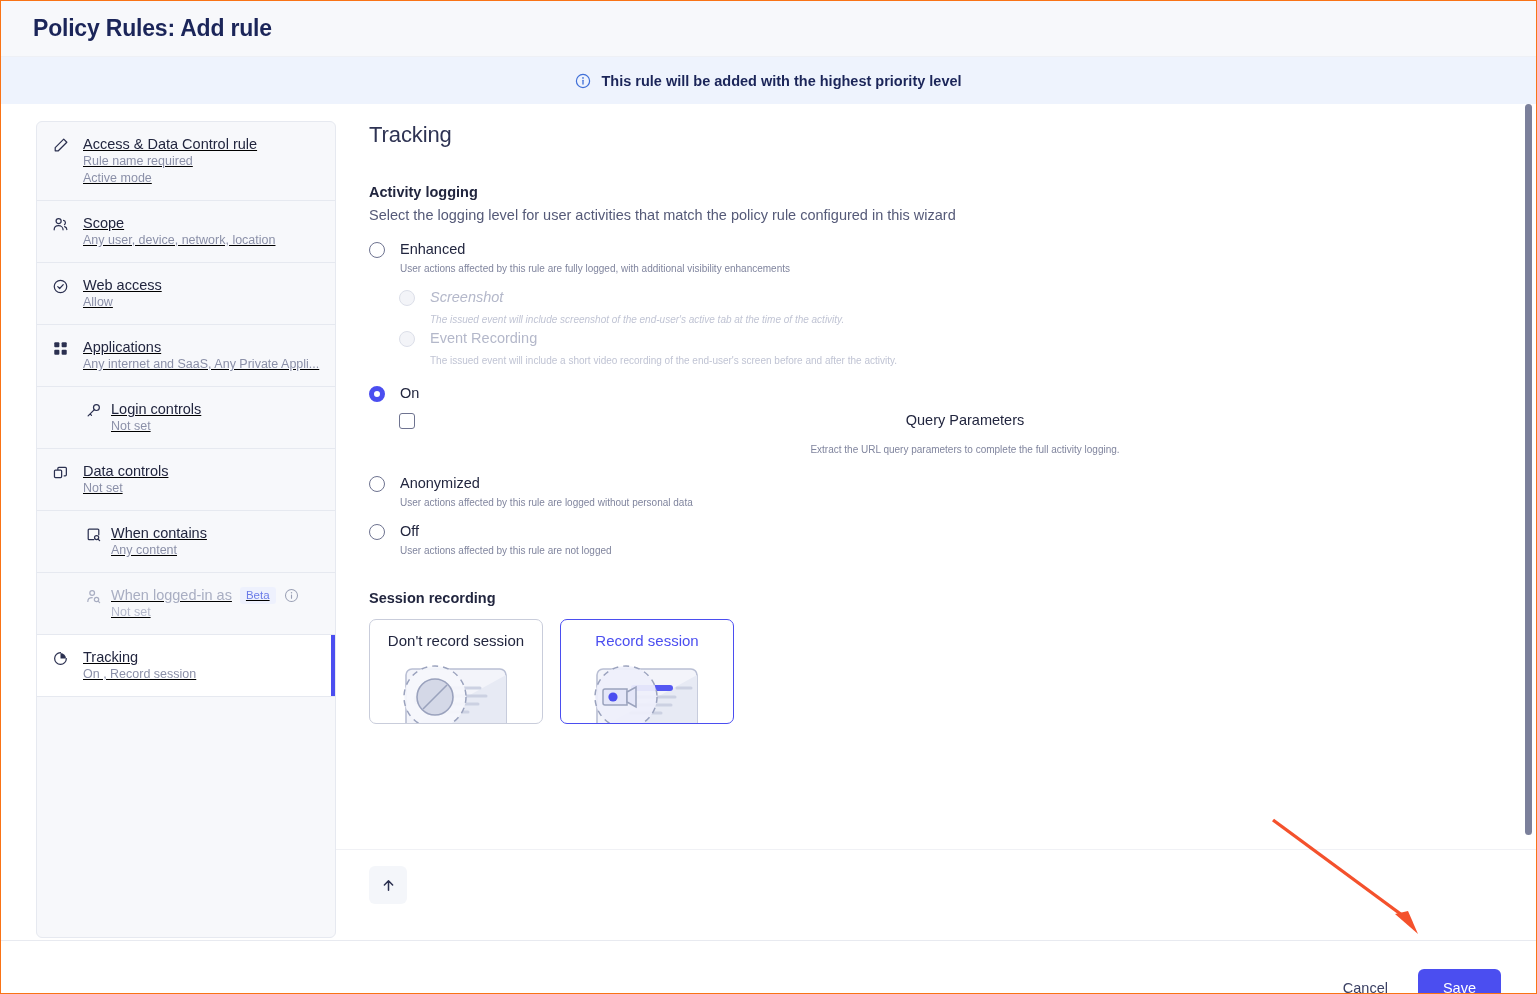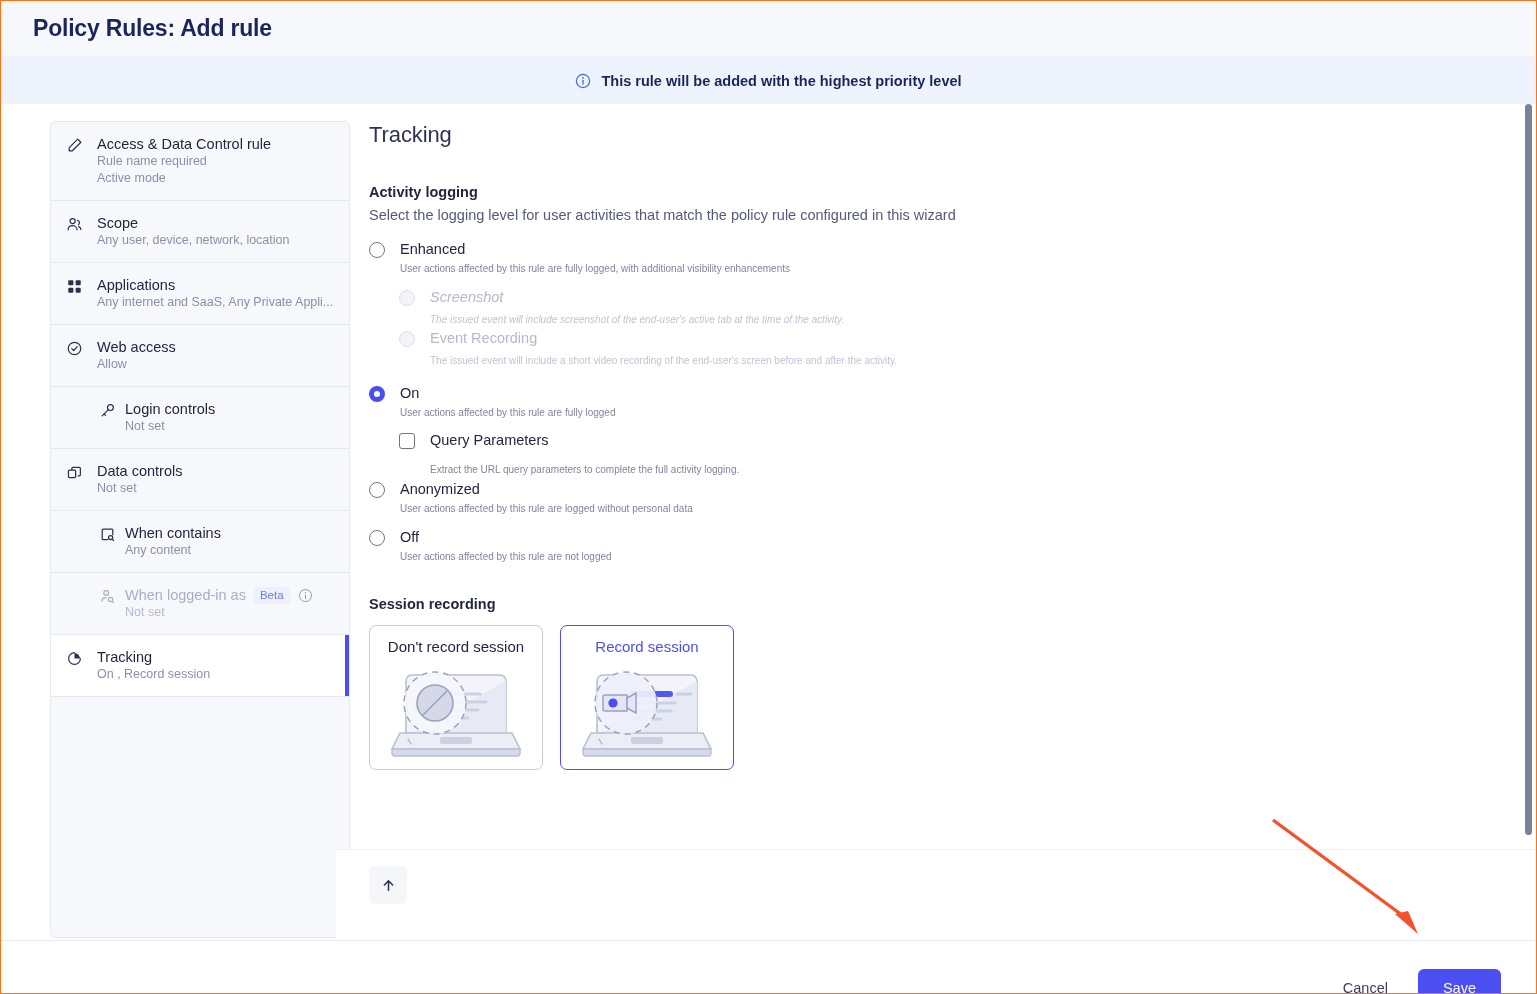--- a/index.html
+++ b/index.html
@@ -46,21 +46,21 @@
 
   
   .body-area {
     position: relative;
     height: 836px;
     display: flex;
     background: #ffffff;
   }
 
   
-  .sidebar-wrap { width: 335px; padding: 17px 0 0 49px; }
+  .sidebar-wrap { width: 335px; padding: 17px 0 0 35px; text-decoration: underline; }
   .sidebar {
     width: 300px;
     background: #f7f8fb;
     border: 1px solid #e6e9f0;
     border-radius: 6px;
     overflow: hidden;
     height: 817px;
   }
   .side-item {
     position: relative;
@@ -140,21 +140,21 @@
     border: 1.6px solid #6e7390; background: #fff; display: block;
   }
 
   .sub-opt { margin-left: 30px; }
   .muted-label { color: #b4b8ca !important; }
   .muted-desc  { color: #c0c4d4 !important; }
 
   
   .card-row { display: flex; gap: 17px; margin-top: 13px; }
   .rec-card {
-    width: 174px; height: 145px;
+    width: 174px; height: 105px;
     border: 1px solid #c9cddb; border-radius: 7px;
     background: #fff; overflow: hidden;
     padding-top: 12px; cursor: pointer;
   }
   .rec-card.selected { border: 1.6px solid #4b4ef0; }
   .rec-card-title {
     text-align: center; font-size: 15px; color: #22263f;
   }
   .rec-card.selected .rec-card-title { color: #4b4ef0; }
   .rec-art { display: block; margin: 6px auto 0; }
@@ -253,43 +253,43 @@
             </svg>
           </div>
           <div class="txt-col">
             <div class="side-title">Scope</div>
             <div class="side-sub">Any user, device, network, location</div>
           </div>
         </div>
 
         <div class="side-item">
           <div class="ico-col">
+            <svg class="sico" viewBox="0 0 18 18" fill="none" stroke="#2b3050" stroke-width="1.3" stroke-linecap="round" stroke-linejoin="round">
+              <circle cx="9" cy="9" r="6.6"></circle>
+              <path d="M6.1 9.1l2 2 3.8-4.1"></path>
+            </svg>
+          </div>
+          <div class="txt-col">
+            <div class="side-title">Web access</div>
+            <div class="side-sub">Allow</div>
+          </div>
+        </div>
+
+        <div class="side-item">
+          <div class="ico-col">
             <svg class="sico" viewBox="0 0 18 18" fill="#2b3050">
               <rect x="2.4" y="2.4" width="5.4" height="5.4" rx="1.1"></rect>
               <rect x="10.2" y="2.4" width="5.4" height="5.4" rx="1.1"></rect>
               <rect x="2.4" y="10.2" width="5.4" height="5.4" rx="1.1"></rect>
               <rect x="10.2" y="10.2" width="5.4" height="5.4" rx="1.1"></rect>
             </svg>
           </div>
           <div class="txt-col">
             <div class="side-title">Applications</div>
             <div class="side-sub">Any internet and SaaS, Any Private Appli...</div>
-          </div>
-        </div>
-
-        <div class="side-item">
-          <div class="ico-col">
-            <svg class="sico" viewBox="0 0 18 18" fill="none" stroke="#2b3050" stroke-width="1.3" stroke-linecap="round" stroke-linejoin="round">
-              <circle cx="9" cy="9" r="6.6"></circle>
-              <path d="M6.1 9.1l2 2 3.8-4.1"></path>
-            </svg>
-          </div>
-          <div class="txt-col">
-            <div class="side-title">Web access</div>
-            <div class="side-sub">Allow</div>
           </div>
         </div>
 
         <div class="side-item indent">
           <div class="ico-col">
             <svg class="sico" viewBox="0 0 18 18" fill="none" stroke="#2b3050" stroke-width="1.3" stroke-linecap="round" stroke-linejoin="round">
               <circle cx="12.1" cy="5.9" r="3.1"></circle>
               <path d="M9.9 8.1L3.3 14.7M5.4 12.6l1.5 1.5"></path>
             </svg>
           </div>
@@ -405,26 +405,25 @@
             </div>
           </div>
         </div>
 
         <div class="opt-row" style="margin-bottom:9px;">
           <div class="opt-ctl">
               <span class="radio checked"></span>
             </div>
           <div class="opt-body">
             <div class="opt-label">On</div>
-            <div class="opt-desc">User actions affected by this rule are fully logged</div>
           </div>
         </div>
 
         <div class="sub-opt">
-          <div class="opt-row" style="margin-bottom:1px;">
+          <div class="opt-row" style="margin-bottom:15px;text-align:center;">
             <div class="opt-ctl">
                 <span class="checkbox"></span>
               </div>
             <div class="opt-body">
               <div class="opt-label">Query Parameters</div>
               <div class="opt-desc" style="margin-top:12px;">Extract the URL query parameters to complete the full activity logging.</div>
             </div>
           </div>
         </div>
 

